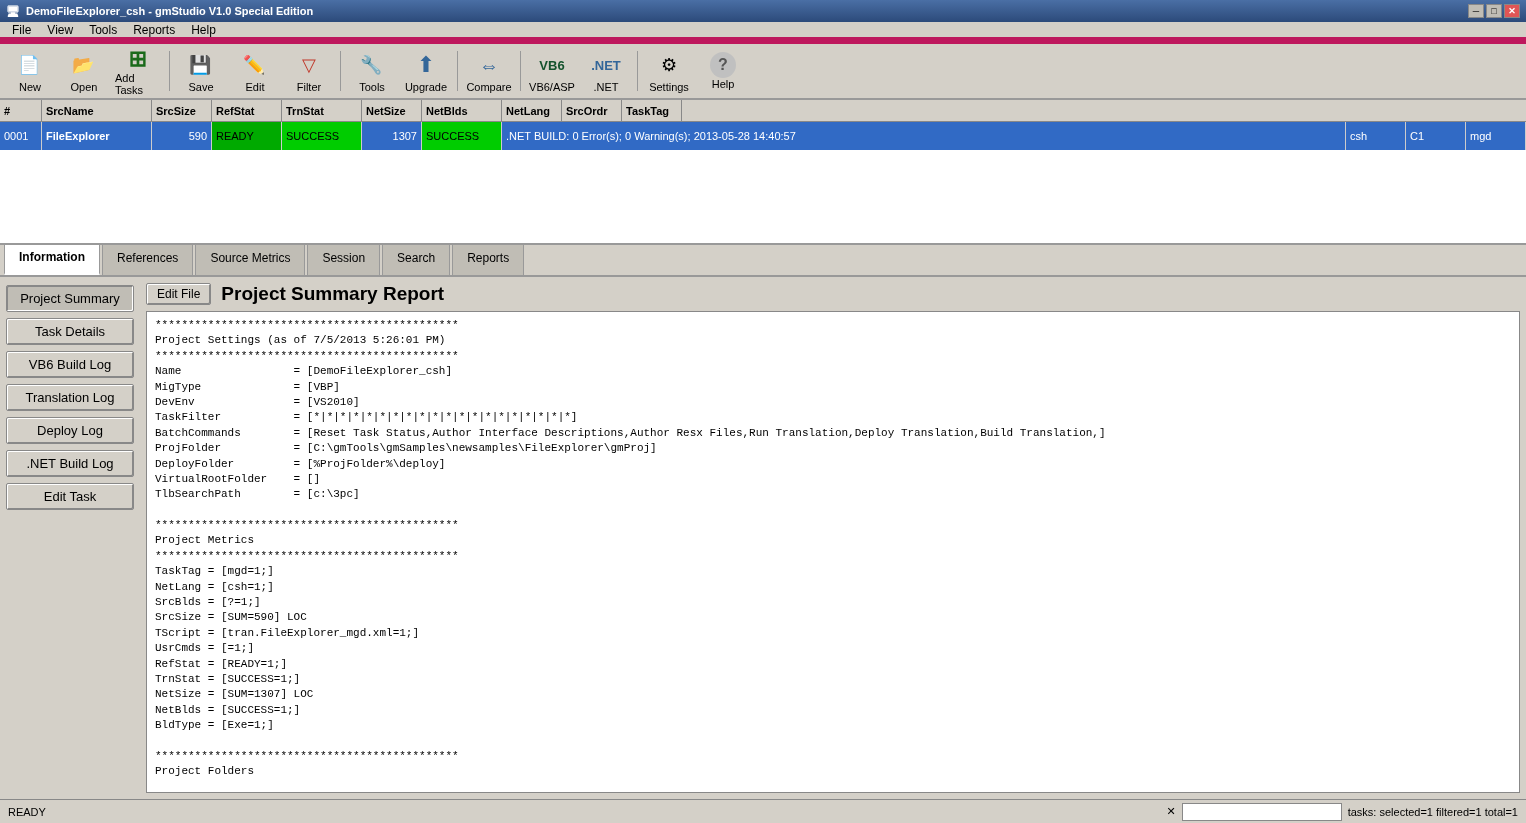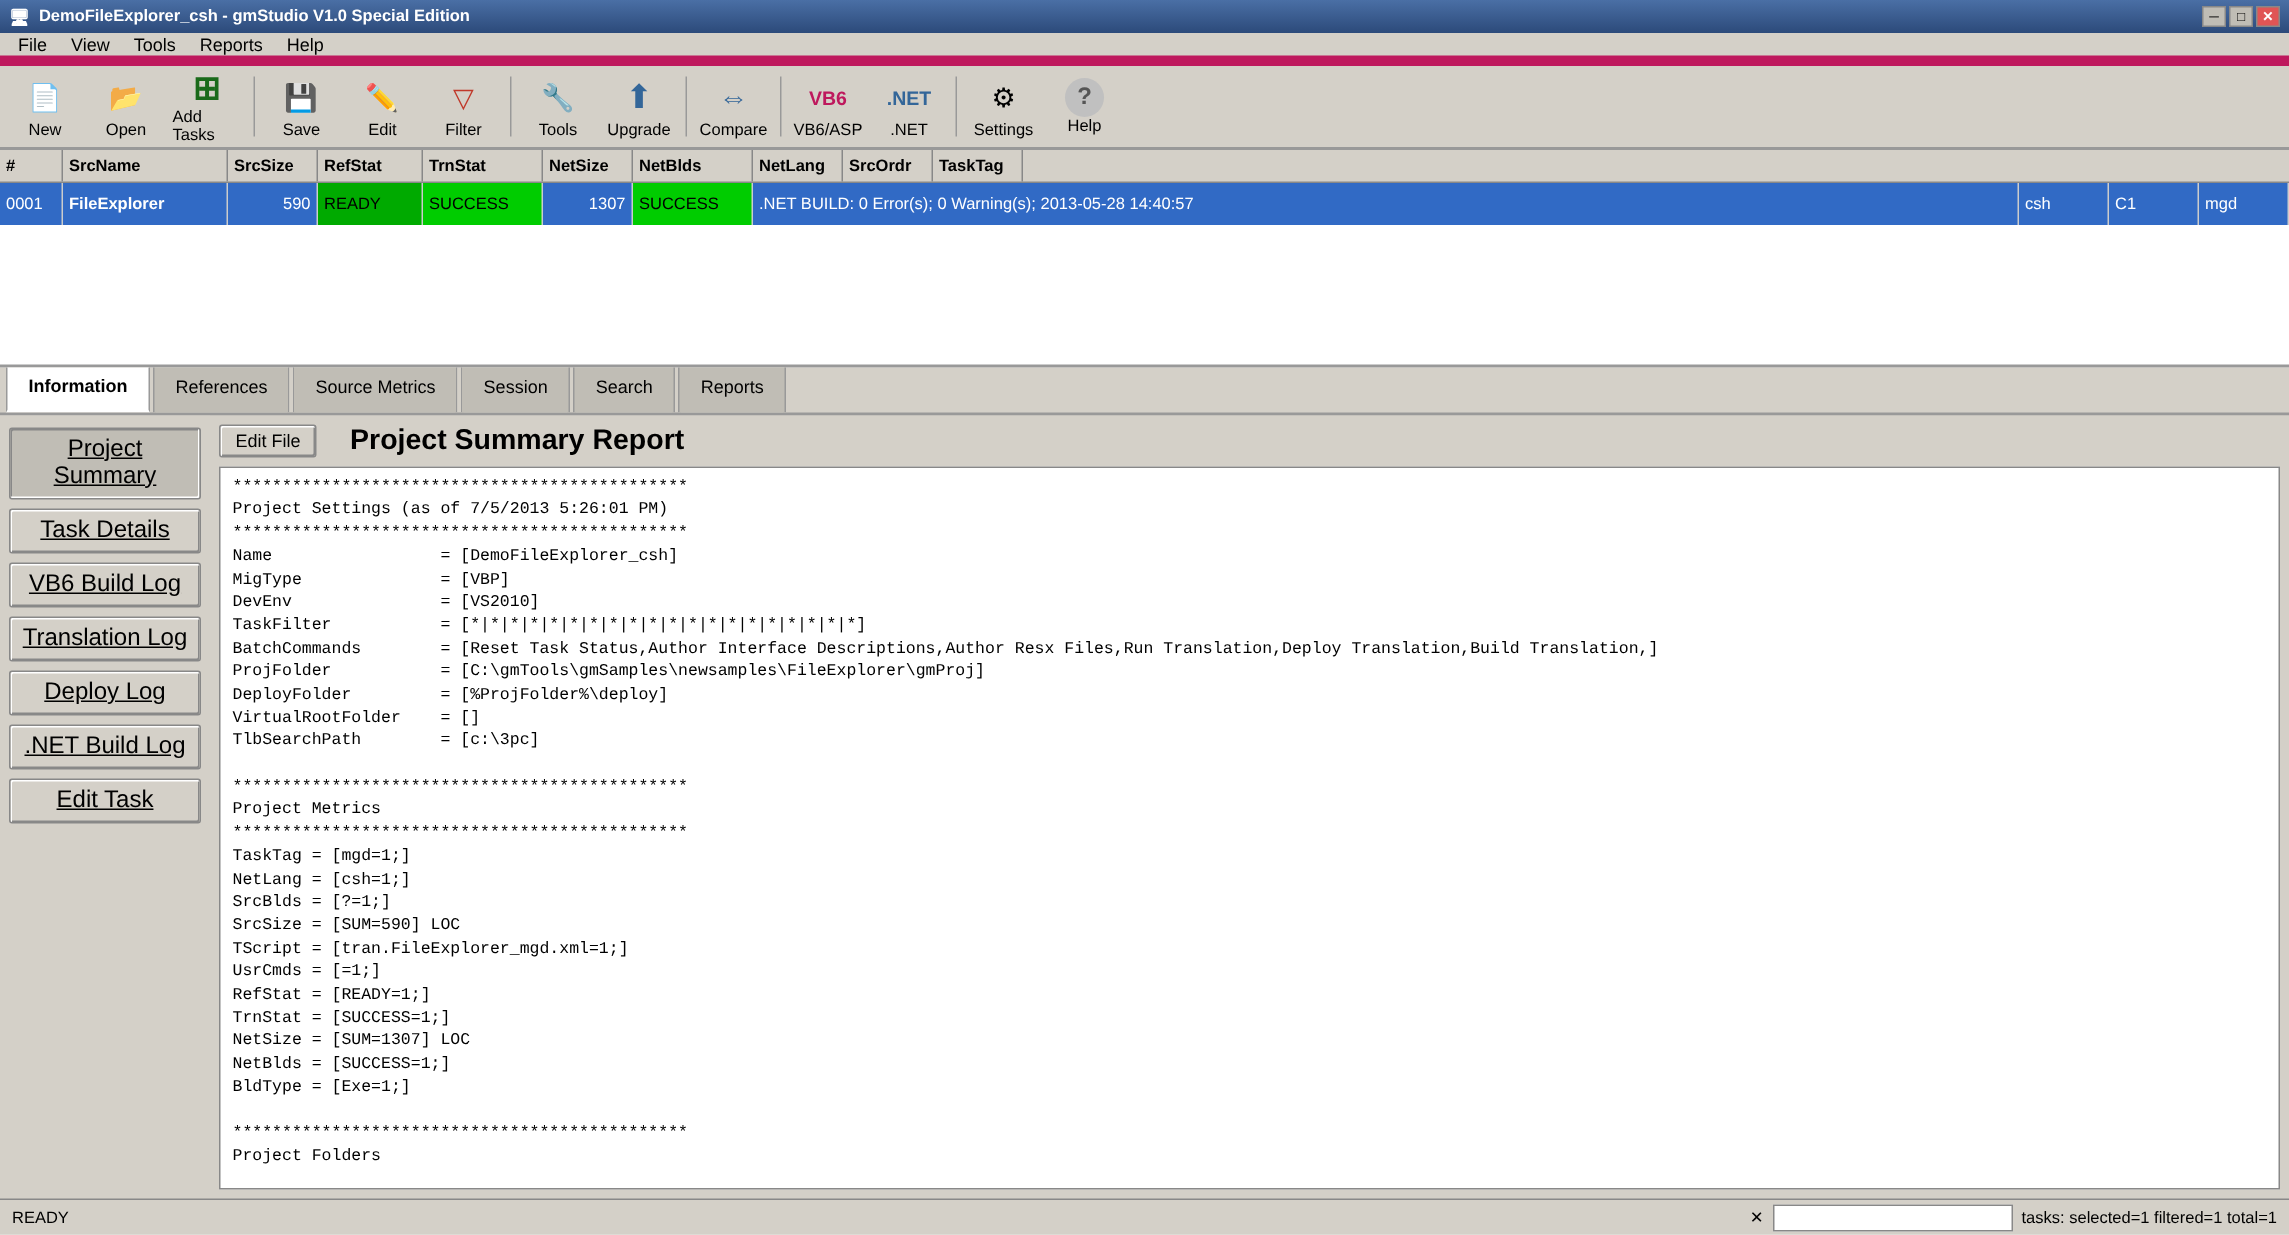--- a/index.html
+++ b/index.html
@@ -188,46 +188,45 @@
       width: 140px;
       min-width: 140px;
       padding: 8px 6px;
       display: flex;
       flex-direction: column;
       gap: 6px;
       background: #d4d0c8;
     }
     .sidebar-btn {
       padding: 5px 8px;
-      font-size: 16px;
+      font-size: 13px;
       cursor: pointer;
       background: #d4d0c8;
       border: 1px solid #888;
       border-radius: 2px;
       text-align: center;
       box-shadow: 1px 1px 0 #fff inset, -1px -1px 0 #888 inset;
-      text-decoration: underline;
     }
     .sidebar-btn.active {
       background: #c0bdb5;
       box-shadow: -1px -1px 0 #fff inset, 1px 1px 0 #888 inset;
     }
 
     
     .main-content {
       flex: 1;
       display: flex;
       flex-direction: column;
       padding: 6px;
       overflow: hidden;
     }
     .edit-file-bar {
       display: flex;
       align-items: center;
-      gap: 22px;
+      gap: 10px;
       margin-bottom: 6px;
     }
     .edit-file-btn {
       padding: 3px 10px;
       font-size: 12px;
       cursor: pointer;
       background: #d4d0c8;
       border: 1px solid #888;
       border-radius: 2px;
       box-shadow: 1px 1px 0 #fff inset, -1px -1px 0 #888 inset;
@@ -339,21 +338,21 @@
     <div class="toolbar-icon" style="color:#336699; font-size:22px;">⬆</div>
     <span>Upgrade</span>
   </div>
   <div class="toolbar-separator"></div>
   <div class="toolbar-btn">
     <div class="toolbar-icon" style="color:#336699; font-size:20px;">⇔</div>
     <span>Compare</span>
   </div>
   <div class="toolbar-separator"></div>
   <div class="toolbar-btn">
-    <div class="toolbar-icon" style="font-size:13px; font-weight:bold; color:#be185d;">VB6</div>
+    <div class="toolbar-icon" style="font-size:13px; font-weight:bold; color:#14532d;">VB6</div>
     <span>VB6/ASP</span>
   </div>
   <div class="toolbar-btn">
     <div class="toolbar-icon" style="font-size:13px; font-weight:bold; color:#336699;">.NET</div>
     <span>.NET</span>
   </div>
   <div class="toolbar-separator"></div>
   <div class="toolbar-btn">
     <div class="toolbar-icon">⚙</div>
     <span>Settings</span>

